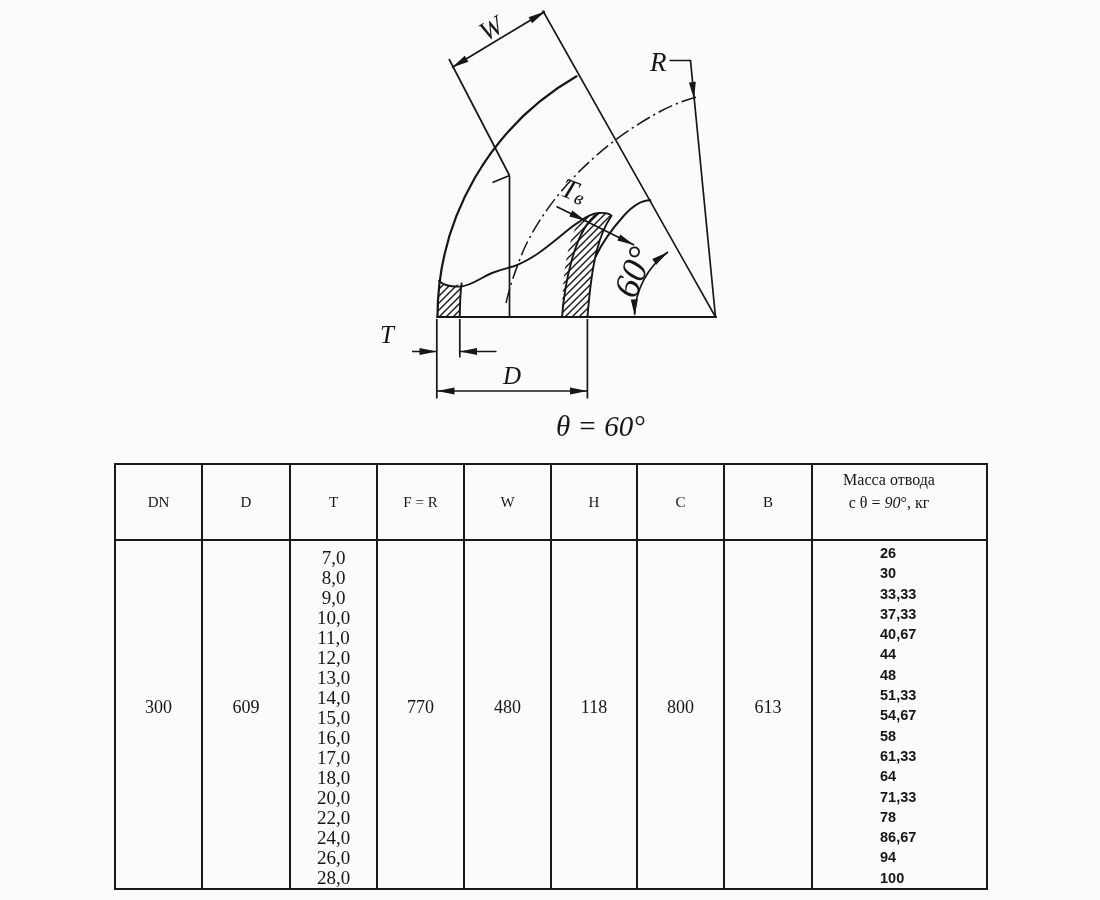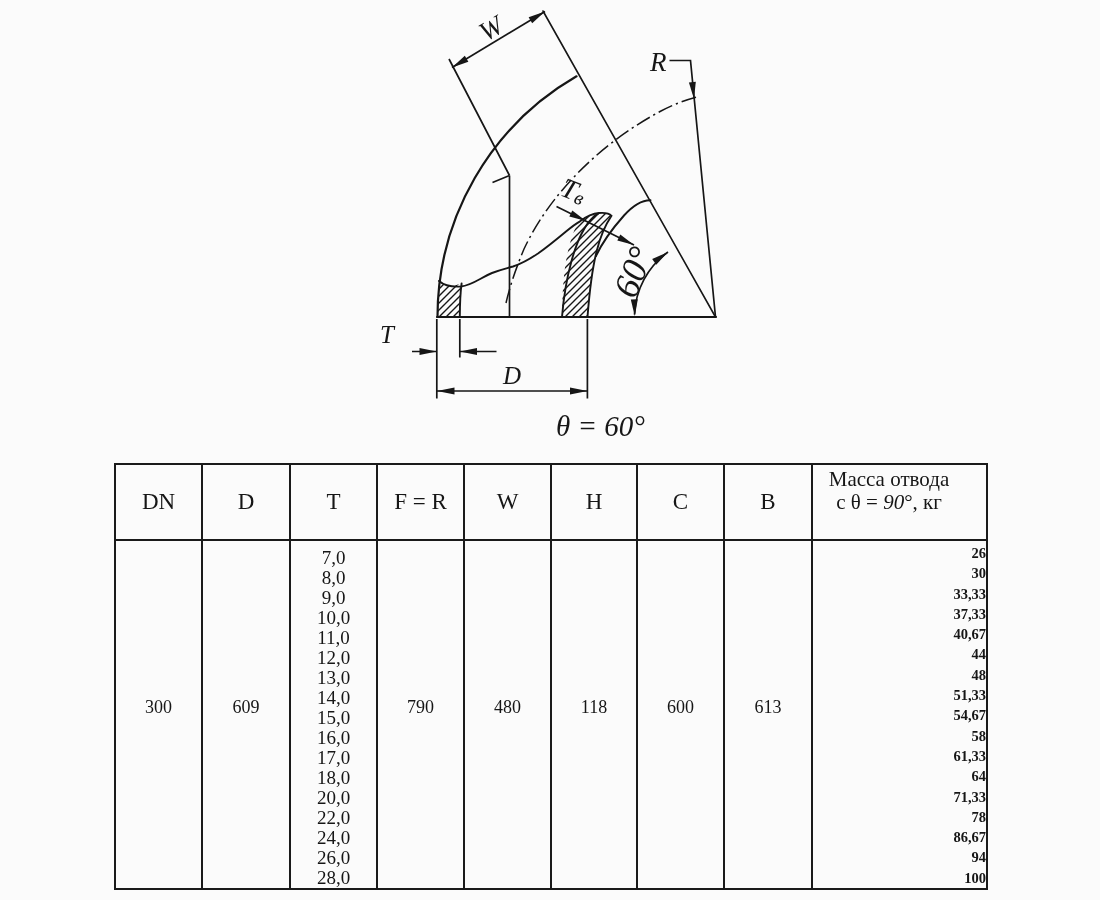--- a/index.html
+++ b/index.html
@@ -1,26 +1,26 @@
 <!DOCTYPE html>
 <html><head>
 <meta charset="utf-8">
 <style>
   html,body{margin:0;padding:0;}
   body{width:1100px;height:900px;background:#fbfbfb;position:relative;
        font-family:"Liberation Serif", serif;color:#161616;overflow:hidden;}
   #draw{position:absolute;left:0;top:0;}
   table{position:absolute;left:114px;top:463px;border-collapse:collapse;table-layout:fixed;}
   td{border:2px solid #1a1a1a;text-align:center;vertical-align:middle;padding:0;}
-  .hd{font-size:23px;}
+  .hd{font-size:15px;}
   .val{font-size:18px;padding-bottom:14px;}
   .tcol{font-size:19px;line-height:20px;padding-top:6px;}
-  .mass{font-family:Liberation Serif, serif;font-weight:bold;font-size:14.5px;
-        line-height:20.3px;text-align:right;padding-left:67px;padding-top:2px;}
-  .mhd{font-size:21px;line-height:23px;padding-bottom:22px;padding-right:21px;margin-top:47px;}
+  .mass{font-family:Liberation Sans, sans-serif;font-weight:bold;font-size:14.5px;
+        line-height:20.3px;text-align:left;padding-left:67px;padding-top:2px;}
+  .mhd{font-size:16px;line-height:23px;padding-bottom:22px;padding-right:21px;margin-top:47px;}
 </style>
 </head>
 <body>
 <svg id="draw" width="1100" height="455" viewBox="0 0 1100 455">
   <defs>
     <pattern id="hat" width="7" height="7" patternUnits="userSpaceOnUse">
       <path d="M-2,9 L9,-2 M-2,2 L2,-2 M5,9 L9,5" stroke="#161616" stroke-width="1.4" fill="none"></path>
     </pattern>
   </defs>
   <g fill="none" stroke="#161616" stroke-width="2.2" stroke-linecap="round">
@@ -112,21 +112,21 @@
         <td class="hd">W</td>
         <td class="hd">H</td>
     <td class="hd">C</td>
         <td class="hd">B</td>
     <td class="mhd">Масса отвода<br>с θ = <i>90</i>°, кг</td>
   </tr>
   <tr style="height:348px">
     <td class="val">300</td>
     <td class="val">609</td>
     <td class="tcol">7,0<br>8,0<br>9,0<br>10,0<br>11,0<br>12,0<br>13,0<br>14,0<br>15,0<br>16,0<br>17,0<br>18,0<br>20,0<br>22,0<br>24,0<br>26,0<br>28,0</td>
-    <td class="val">790</td>
+    <td class="val">770</td>
     <td class="val">480</td>
     <td class="val">118</td>
-    <td class="val">600</td>
+    <td class="val">800</td>
     <td class="val">613</td>
     <td class="mass">26<br>30<br>33,33<br>37,33<br>40,67<br>44<br>48<br>51,33<br>54,67<br>58<br>61,33<br>64<br>71,33<br>78<br>86,67<br>94<br>100</td>
   </tr>
 </tbody>
   </table>
 
 </body></html>

